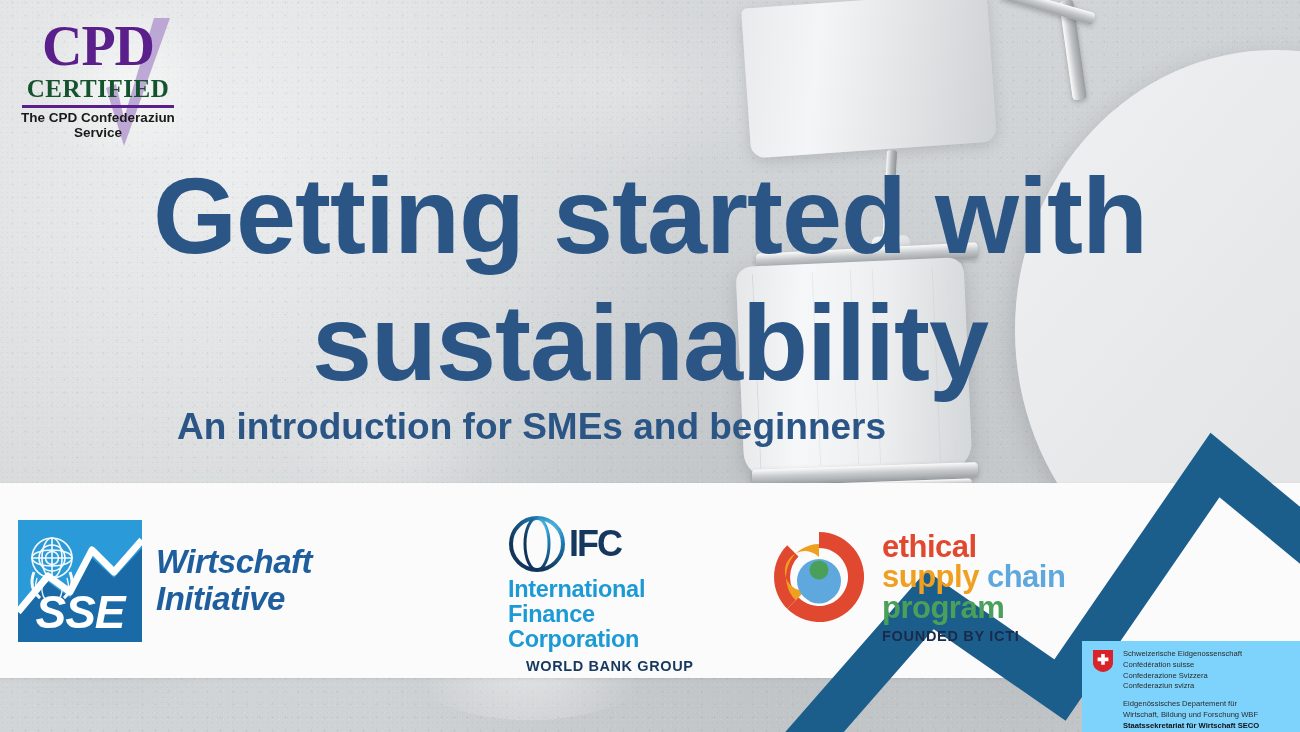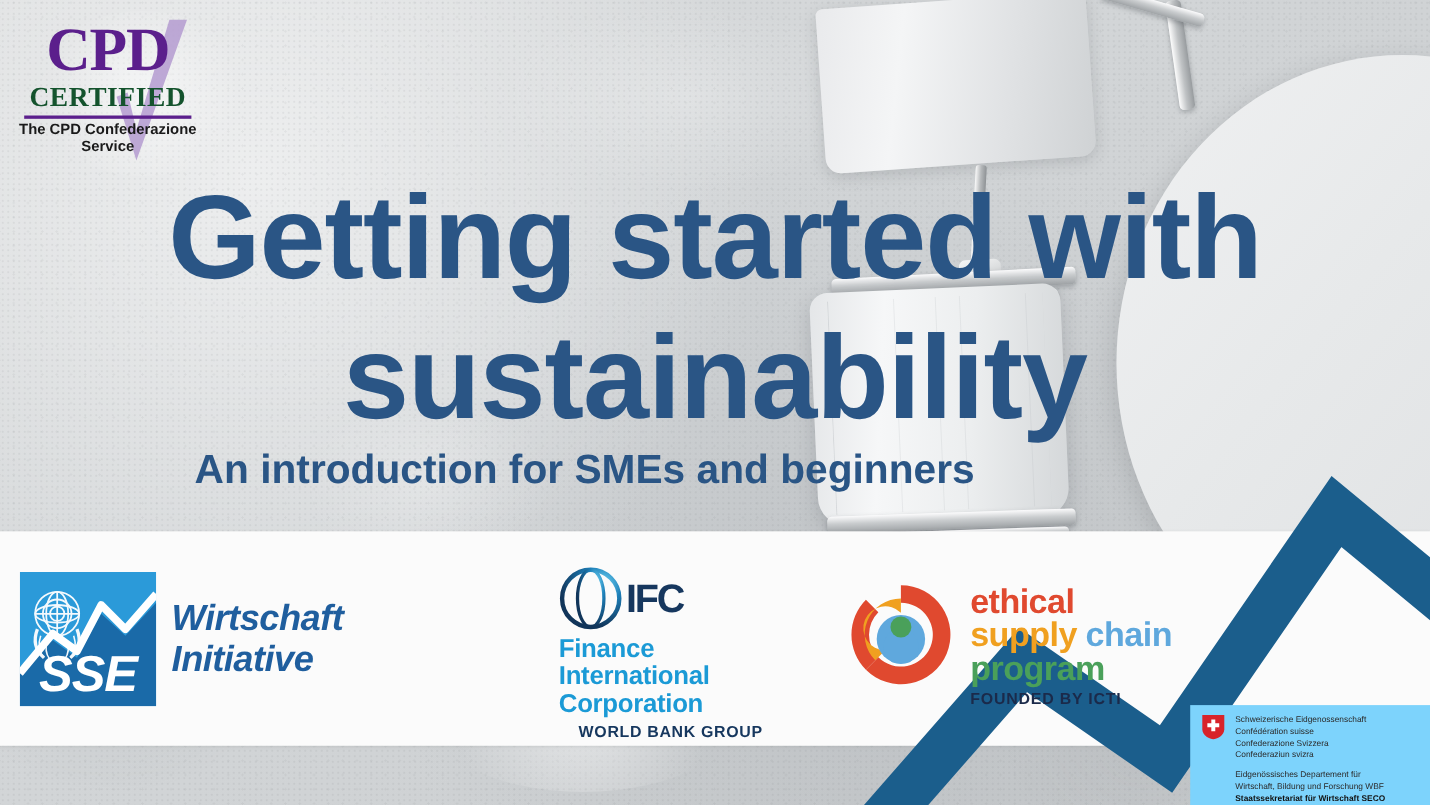--- a/index.html
+++ b/index.html
@@ -272,21 +272,21 @@
     <div class="table-round"></div>
   </div>
 
   <div class="cpd">
     <svg class="cpd-check" viewBox="0 0 68 140">
       <path d="M2 74 L20 132 L66 4 L50 4 L20 104 L12 70 Z" fill="#b49bd0" opacity="0.85"></path>
     </svg>
     <div class="cpd-title">CPD</div>
     <div class="cpd-sub">CERTIFIED</div>
     <div class="cpd-rule"></div>
-    <div class="cpd-service">The CPD Confederazione</div>
+    <div class="cpd-service">The CPD Confederaziun</div>
     <div class="cpd-service">Service</div>
   </div>
 
   <div class="title">
     <div>Getting started with</div>
     <div>sustainability</div>
   </div>
   <div class="subtitle">An introduction for SMEs and beginners</div>
 
   <div class="logo-band"></div>
@@ -336,22 +336,22 @@
         <g fill="none" stroke="url(#gb)" stroke-width="3">
           <ellipse cx="29" cy="29" rx="12" ry="26"></ellipse>
           <line x1="3" y1="29" x2="55" y2="29"></line>
           <path d="M7.5 16 h43"></path>
           <path d="M7.5 42 h43"></path>
         </g>
       </svg>
       <div class="ifc-word">IFC</div>
     </div>
     <div class="ifc-lines">
+      <div>International</div>
       <div>Finance</div>
-      <div>International</div>
       <div>Corporation</div>
     </div>
     <div class="ifc-wbg">WORLD BANK GROUP</div>
   </div>
 
   <div class="escp">
     <svg class="escp-mark" viewBox="0 0 98 98">
       <path d="M49 4 a45 45 0 1 1 -31.8 76.8 l11.3 -11.3 A29 29 0 1 0 49 20 Z" fill="#e0492f"></path>
       <path d="M17.2 80.8 a45 45 0 0 1 0 -63.6 l11.3 11.3 a29 29 0 0 0 0 41 Z" fill="#e0492f"></path>
       <path d="M28.5 28.5 a29 29 0 0 1 41 0 l-10 10 a15 15 0 0 0 -21 0 Z" fill="#f0a020" opacity="0"></path>

